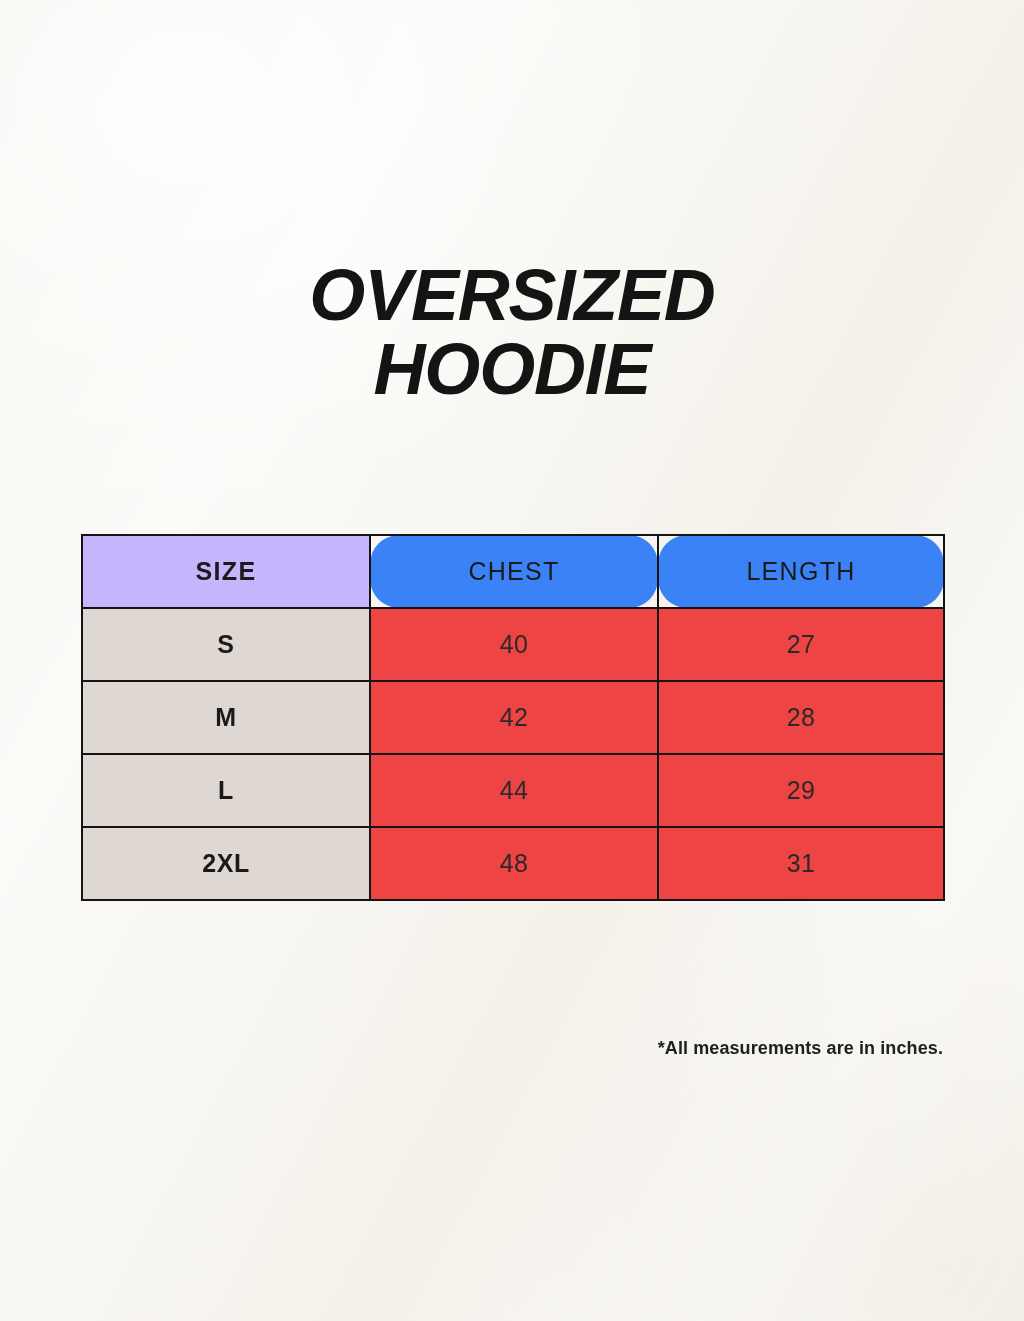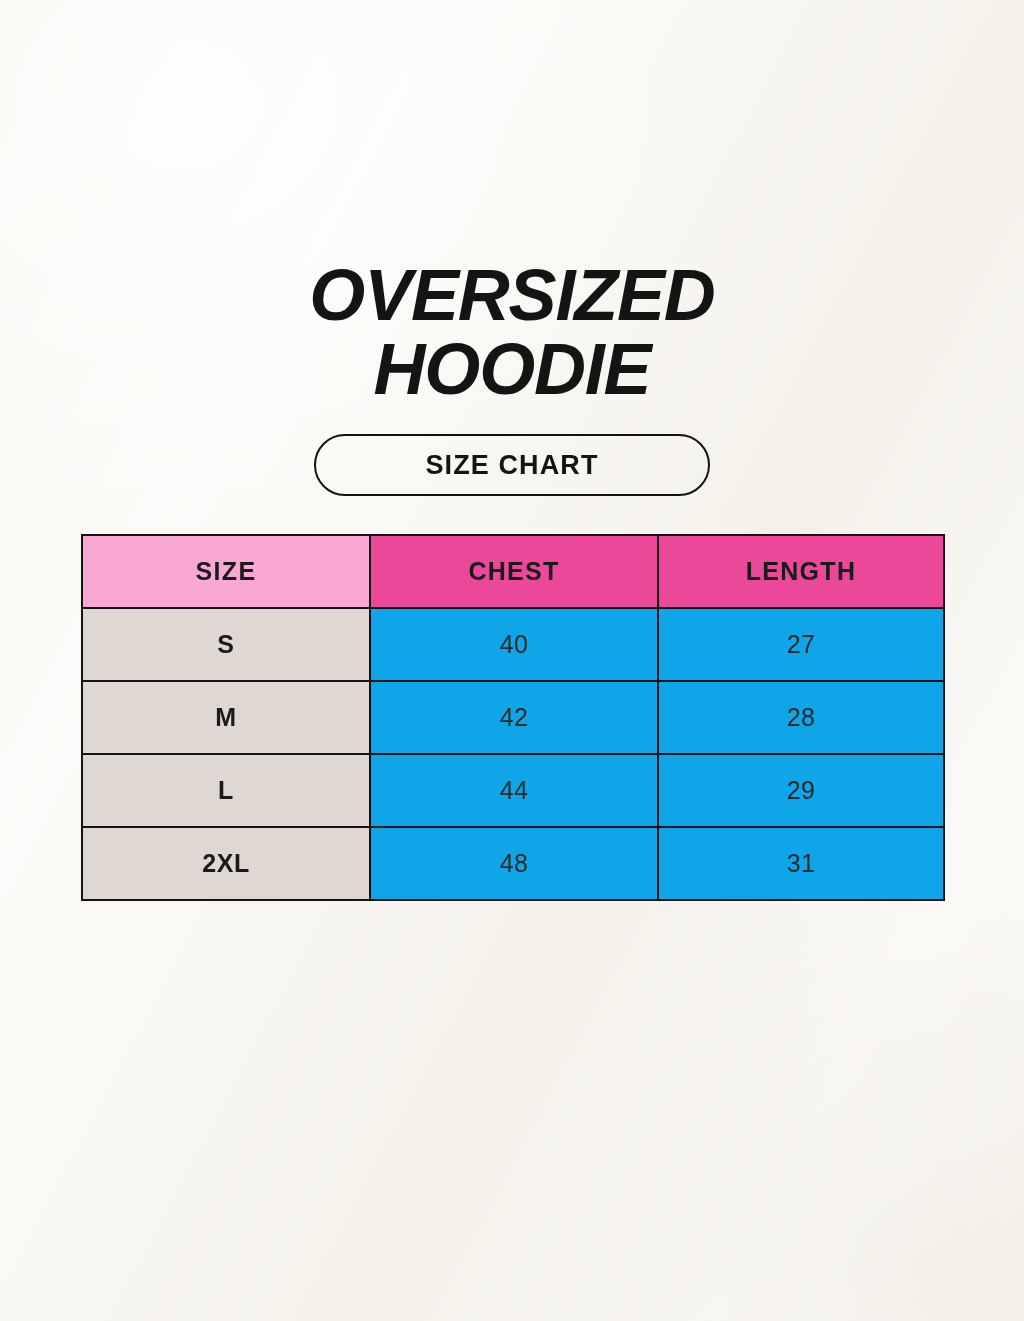--- a/index.html
+++ b/index.html
@@ -97,42 +97,43 @@
   table.size-table th,
   table.size-table td {
     border: 2.5px solid #141414;
     height: 71px;
     text-align: center;
     vertical-align: middle;
     padding: 0;
   }
 
   th.h-size {
-    background: #f9a8d4;
+    background: #c4b5fd;
     font-size: 25px;
     font-weight: 700;
     letter-spacing: 1.3px;
     color: #1a1a1a;
   }
   th.h-measure {
-    background: #ec4899;
-    font-size: 25px;
-    font-weight: 700;
+    background: #3b82f6;
+    font-size: 25px;
+    font-weight: 400;
     letter-spacing: 1.3px;
     color: #1a1a1a;
+    border-radius: 29px;
   }
   td.cell-size {
     background: #ded7d2;
     font-size: 25px;
     font-weight: 700;
     letter-spacing: 0.6px;
     color: #1a1a1a;
   }
   td.cell-value {
-    background: #0ea5e9;
+    background: #ef4444;
     font-size: 25px;
     font-weight: 400;
     letter-spacing: 0.4px;
     color: #2a2a2a;
   }
 
   
   .footnote {
     position: absolute;
     left: 81px;
@@ -148,23 +149,20 @@
 </head>
 <body>
 
 <div class="page">
 
   <div class="bg-sheen"></div>
 
   <div class="title">OVERSIZED
 HOODIE</div>
 
-  <div class="pill-wrap">
-    <div class="pill">SIZE CHART</div>
-  </div>
 
   <div class="table-wrap">
     <table class="size-table">
       <colgroup>
         <col class="c-size">
         <col class="c-chest">
         <col class="c-length">
       </colgroup>
       <thead>
         <tr>
@@ -191,14 +189,15 @@
         </tr>
         <tr>
           <td class="cell-size">2XL</td>
           <td class="cell-value">48</td>
           <td class="cell-value">31</td>
         </tr>
       </tbody>
     </table>
   </div>
 
+  <div class="footnote">*All measurements are in inches.</div>
 
 </div>
 
 </body></html>

